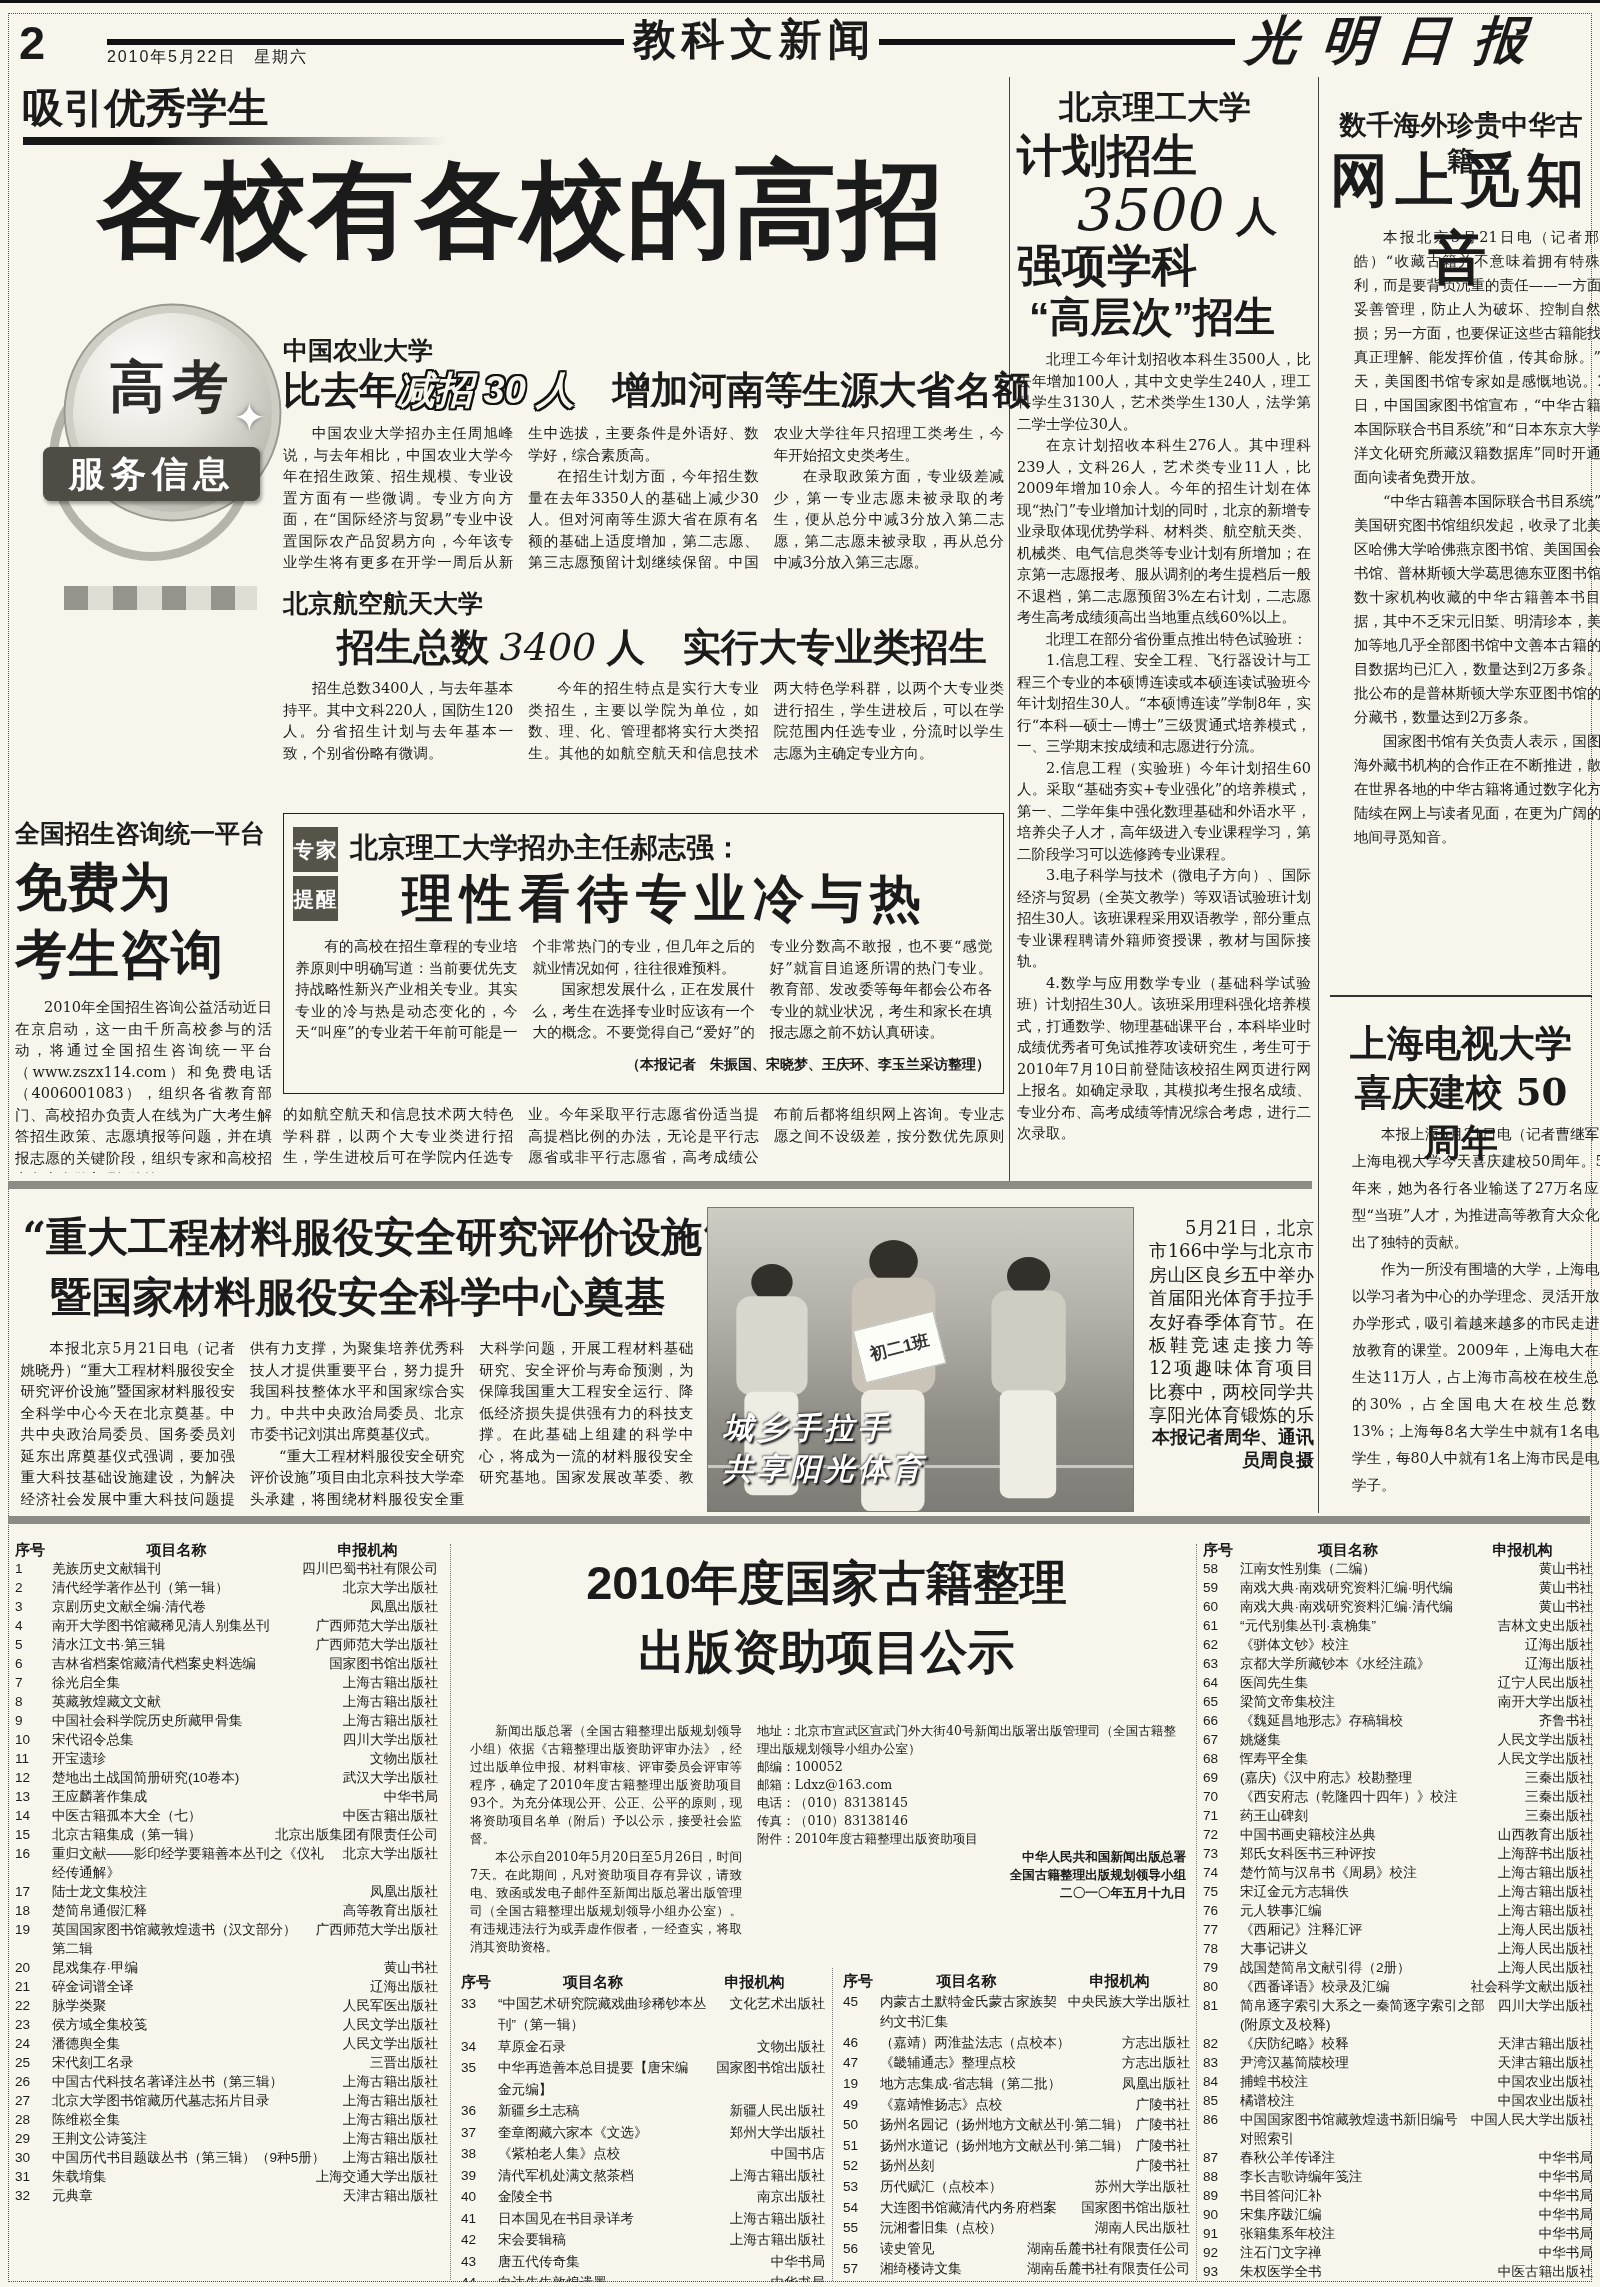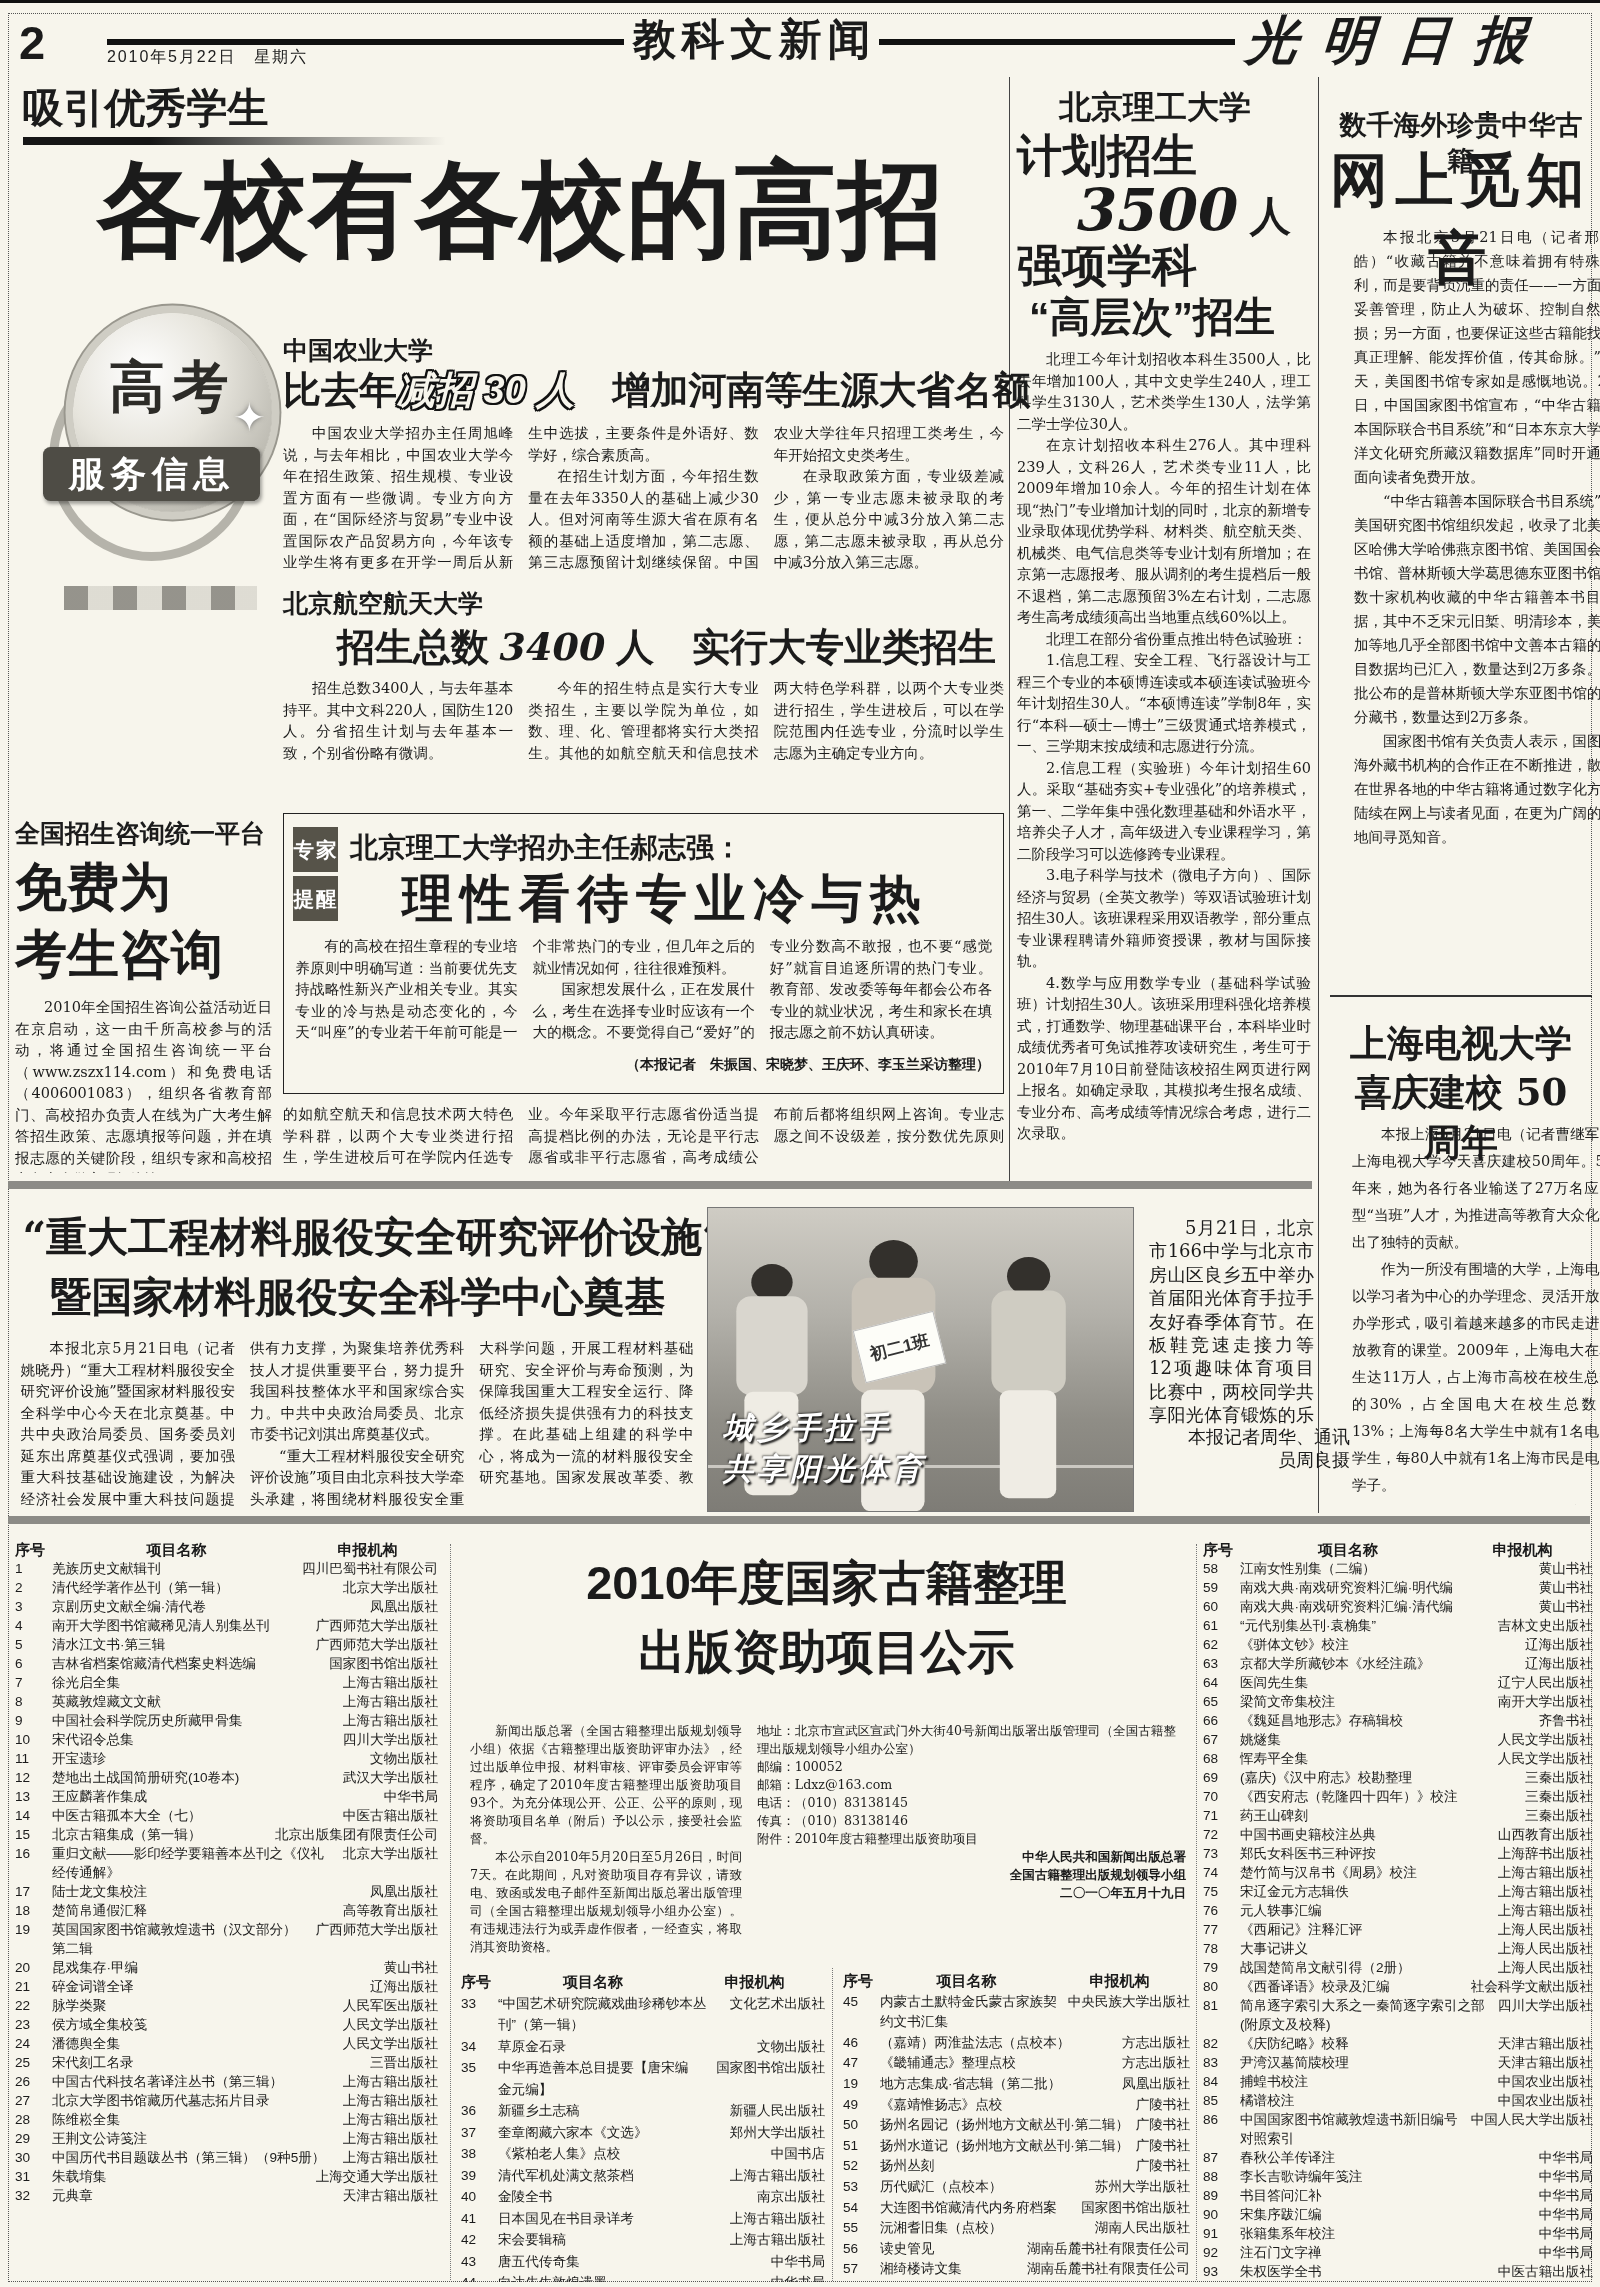--- a/index.html
+++ b/index.html
@@ -47,21 +47,21 @@
   .sb-t1{left:15px;top:853px;font-size:52px;font-weight:900;}
   .sb-t2{left:15px;top:920px;font-size:52px;font-weight:900;}
   .bodytxt{font-size:14.5px;line-height:21.5px;}
   .bodytxt p{margin:0;text-indent:2em;}
   .sb-body{left:15px;top:997px;width:257px;height:176px;}
 
   
   .sec-label{font-size:25px;font-weight:900;text-align:center;}
   .sec-head{font-size:38px;font-weight:900;white-space:nowrap;}
   .em-outline{font-style:italic;color:#f7f5ec;text-shadow:-1.9px -1.9px 0 #111,1.9px -1.9px 0 #111,-1.9px 1.9px 0 #111,1.9px 1.9px 0 #111,0 1.9px 0 #111,0 -1.9px 0 #111,1.9px 0 0 #111,-1.9px 0 0 #111;}
-  .em-num{font-style:italic;font-family:"DejaVu Serif",serif;font-weight:700;}
+  .em-num{font-style:italic;font-family:"DejaVu Serif",serif;font-weight:400;}
   .cols3{column-count:3;column-gap:15px;}
 
   
   .xbox{left:283px;top:813px;width:721px;height:281px;border:1.9px solid #222;box-sizing:border-box;}
   .xsq{position:absolute;width:45px;height:45px;background:#565349;color:#fff;display:flex;align-items:center;justify-content:center;
        font-size:20.6px;font-weight:900;letter-spacing:1.9px;}
   .xkicker{position:absolute;left:66px;top:15px;font-size:28px;font-weight:900;font-family:"DejaVu Serif",serif;}
   .xhead{position:absolute;left:118px;top:51px;font-size:51px;font-weight:900;letter-spacing:7.5px;font-family:"DejaVu Serif",serif;}
   .xbody{position:absolute;left:11.2px;top:122px;width:697px;height:112px;}
   .xby{position:absolute;right:13px;top:242px;font-size:14px;font-weight:bold;}
@@ -96,21 +96,21 @@
   .fig{position:absolute;}
   .fig .head{position:absolute;left:15px;top:0;width:36px;height:32px;border-radius:50%;background:#33302c;}
   .fig .torso{position:absolute;left:1.9px;top:28px;width:62px;height:86px;border-radius:13px;background:#d9d6ce;}
   .fig .legs{position:absolute;left:9.4px;top:111px;width:47px;height:90px;background:#efece4;border-radius:7.5px;}
   .bib{position:absolute;background:#fdfdf8;border:0.9px solid #bbb;color:#333;font-weight:bold;
        display:flex;align-items:center;justify-content:center;transform:rotate(-14deg);}
   .ovl{position:absolute;left:15px;color:#fff;font-size:30px;font-weight:900;font-style:italic;
        text-shadow:1.9px 1.9px 1.9px rgba(0,0,0,.85),-0.9px -0.9px 1.9px rgba(0,0,0,.5);letter-spacing:3.7px;}
   .caption{left:1149px;top:1216px;width:165px;height:234px;font-size:18px;line-height:23.4px;font-family:"DejaVu Serif",serif;}
   .caption p{margin:0;text-indent:2em;}
-  .credit{left:1149px;top:1426px;width:165px;font-size:18px;line-height:23.4px;font-weight:normal;text-align:right;margin-left:36px;}
+  .credit{left:1149px;top:1426px;width:165px;font-size:18px;line-height:23.4px;font-weight:bold;text-align:right;}
 
   
   .nt-t{left:461px;top:1552px;width:731px;font-size:47px;font-weight:900;text-align:center;}
   .nt-t2{top:1621px;}
   .nt-left{left:470px;top:1722px;width:272px;height:234px;font-size:12.6px;line-height:18px;}
   .nt-right{left:757px;top:1722px;width:429px;height:234px;font-size:12.6px;line-height:18px;}
   .nt-right p{margin:0;text-indent:0;}
   .nt-sign{text-align:right;font-weight:bold;}
 
   

